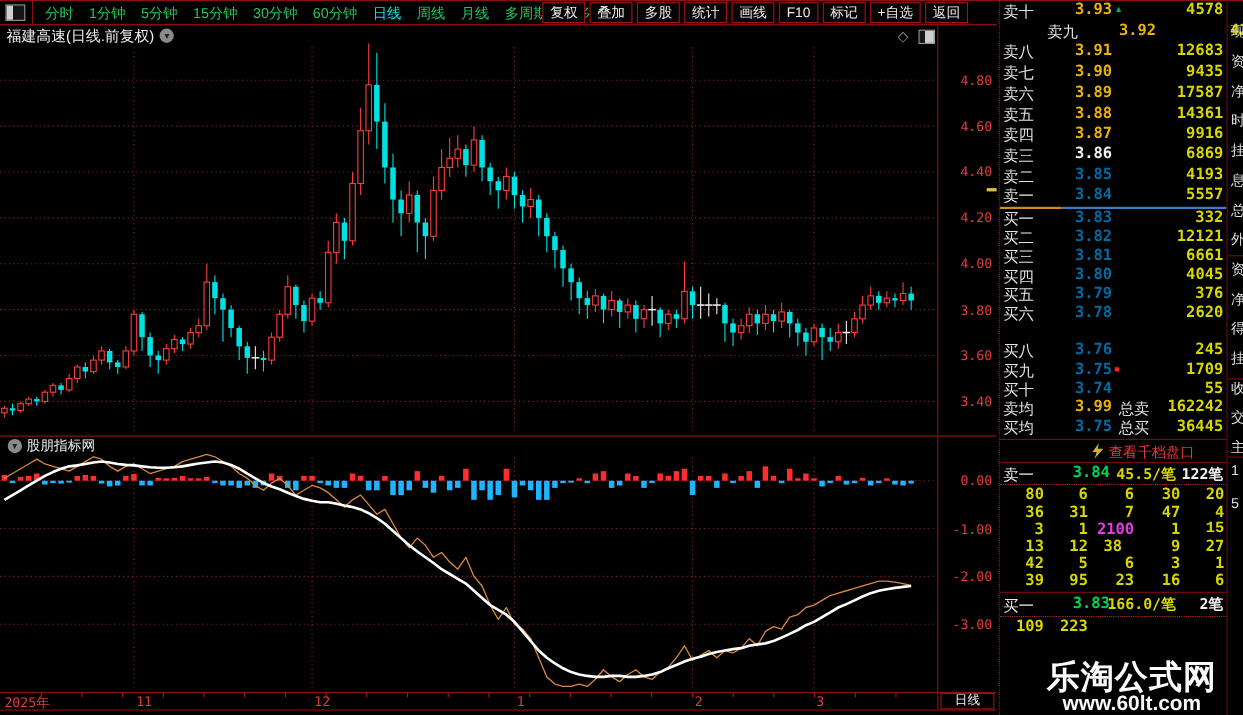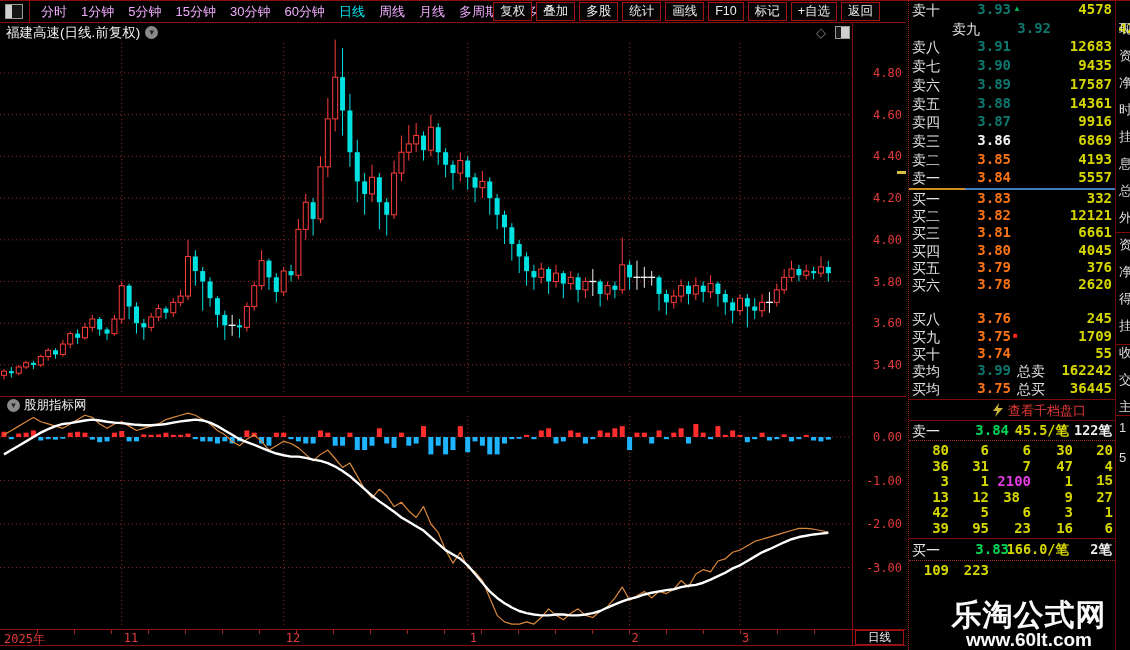--- a/index.html
+++ b/index.html
@@ -5,21 +5,21 @@
   html,body{margin:0;padding:0;background:#000;}
   .app{position:relative;width:1130px;height:650px;background:#000;overflow:hidden;
        font-family:"Liberation Sans","DejaVu Sans",sans-serif;color:#ddd;}
   .topline{position:absolute;left:0;top:0;width:1130px;height:1px;background:#8c0f0f;}
   
   .topbar{position:absolute;left:0;top:1px;width:906px;height:21px;display:flex;align-items:center;
           border-bottom:1px solid #8c0f0f;}
   .win-icon{width:16px;height:13px;border:1px solid #9a9a9a;margin:0 6px 0 5px;background:linear-gradient(to right,#d0d0d0 0 6px,#151515 6px);}
   .vsep{width:1px;height:21px;background:#8c0f0f;}
   .periods{display:flex;align-items:center;margin-left:4px;}
-  .period{font-size:13px;color:#f0abfc;margin:0 7px;white-space:nowrap;}
+  .period{font-size:13px;color:#22c55e;margin:0 7px;white-space:nowrap;}
   .period.active{color:#00e5ee;}
   .actions{position:absolute;right:26px;top:1px;display:flex;align-items:center;height:19px;}
   .act-btn{border:1px solid #a31313;color:#ececec;font-size:12.5px;padding:0 6px;margin-left:4px;
            background:#050505;height:17px;line-height:17px;white-space:nowrap;}
   
   .titlebar{position:absolute;left:0;top:23px;width:850px;height:19px;display:flex;align-items:center;}
   .title-text{color:#f0f0f0;font-size:13.5px;margin-left:6px;}
   .chev-circle{width:13px;height:13px;border-radius:50%;background:#8a8a8a;color:#222;font-size:9px;
                text-align:center;line-height:12px;margin-left:5px;}
   .corner{position:absolute;top:25px;left:816px;display:flex;gap:9px;align-items:center;}
@@ -41,21 +41,21 @@
   .period-box{position:absolute;left:855px;top:630px;width:47px;height:13px;border:1px solid #a31313;
               color:#f2f2f2;font-size:11.5px;text-align:center;line-height:13px;}
   
   .obook{position:absolute;left:908px;top:0;width:206px;height:650px;border-left:1px dotted #a02020;}
   .ob-row{position:absolute;left:0;width:206px;height:18px;font-size:14px;}
   .ob-label{position:absolute;left:3px;top:1px;color:#e0e0e0;}
   .ob-price{position:absolute;left:36px;top:0;width:66px;text-align:right;
             font-family:"DejaVu Sans Mono",monospace;font-weight:bold;font-size:14px;}
   .ob-vol{position:absolute;right:3px;top:0;width:80px;text-align:right;color:#d6d600;
           font-family:"DejaVu Sans Mono",monospace;font-weight:bold;font-size:14px;}
-  .pr-red{color:#0f766e}.pr-green{color:#f97316}.pr-white{color:#f2f2f2}
+  .pr-red{color:#eab308}.pr-green{color:#0369a1}.pr-white{color:#f2f2f2}
   .mk-up{color:#00b050;font-size:8px;position:absolute;left:104px;top:3px;}
   .mk-dn{color:#ff2020;font-size:8px;position:absolute;left:104px;top:3px;}
   .gauge{position:absolute;left:0;top:188px;width:206px;height:2px;display:flex;}
   .gauge-l{width:27%;background:#cf8f1e;}
   .gauge-r{width:73%;background:#3f7fc1;}
   .hline{position:absolute;left:0;width:206px;height:1px;background:#7a0b0b;}
   .dotline{position:absolute;left:0;width:206px;border-top:1px dotted #b03030;}
   .sum-tl{position:absolute;left:108px;top:1px;color:#e0e0e0;}
   .q-cell{position:absolute;top:0;width:38px;text-align:right;color:#d6d600;
           font-family:"DejaVu Sans Mono",monospace;font-weight:bold;font-size:14px;}

